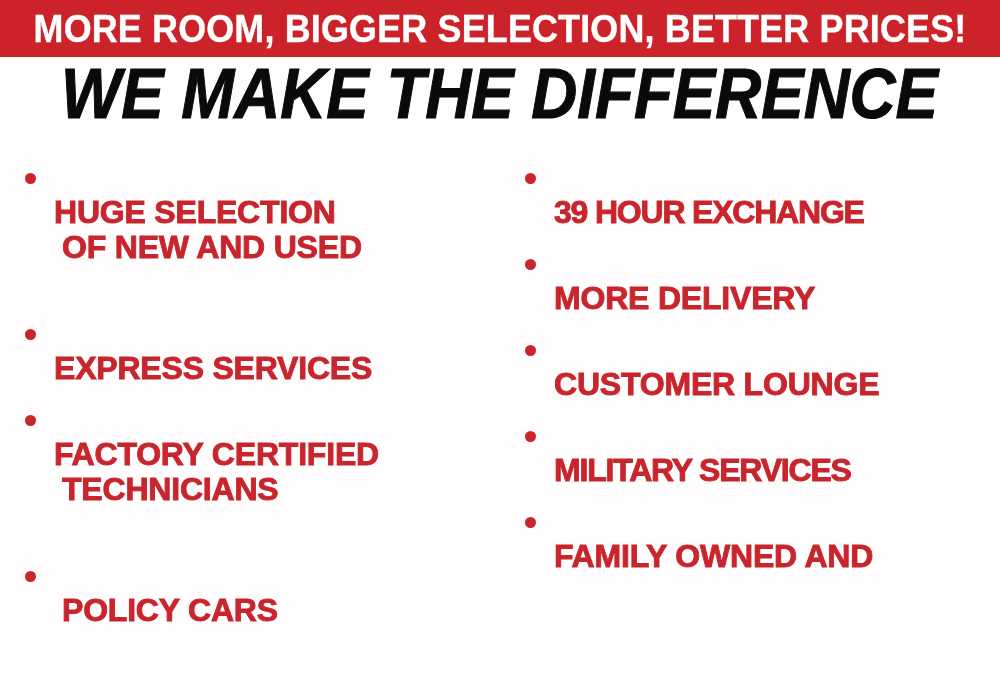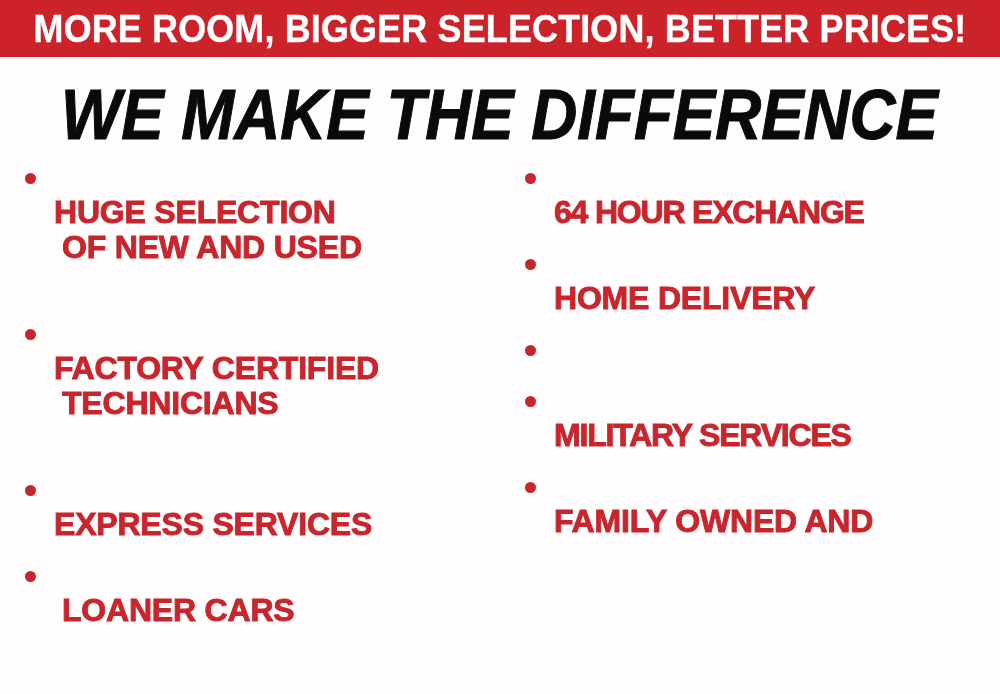--- a/index.html
+++ b/index.html
@@ -50,21 +50,21 @@
   }
 
   
   .headline-wrap {
     position: absolute;
     left: 0;
     top: 60px;
     width: 1000px;
     height: 88px;
     display: flex;
-    align-items: flex-end;
+    align-items: flex-start;
     justify-content: center;
   }
   .headline {
     color: #0a0a0a;
     font-family: "Liberation Sans Narrow", "Liberation Sans", sans-serif;
     font-weight: bold;
     font-style: italic;
     font-size: 67px;
     line-height: 67px;
     letter-spacing: 0px;
@@ -154,55 +154,56 @@
       <div class="bullet-row">
         <span class="dot"></span>
         <span class="bullet-text">
           <span>HUGE SELECTION</span>
           <span class="line2">OF NEW AND USED</span>
         </span>
       </div>
       <div class="bullet-row">
         <span class="dot"></span>
         <span class="bullet-text">
+          <span>EXPRESS SERVICES</span>
+        </span>
+      </div>
+      <div class="bullet-row">
+        <span class="dot"></span>
+        <span class="bullet-text">
           <span>FACTORY CERTIFIED</span>
           <span class="line2">TECHNICIANS</span>
         </span>
       </div>
       <div class="bullet-row">
         <span class="dot"></span>
         <span class="bullet-text">
-          <span>EXPRESS SERVICES</span>
-        </span>
-      </div>
-      <div class="bullet-row">
-        <span class="dot"></span>
-        <span class="bullet-text">
-          <span class="line2">LOANER CARS</span>
+          <span class="line2">POLICY CARS</span>
         </span>
       </div>
 
     </div>
 
     <div class="col col-right">
       <div class="bullet-row">
         <span class="dot"></span>
         <span class="bullet-text tight">
-          <span>64 HOUR EXCHANGE</span>
-        </span>
-      </div>
-      <div class="bullet-row">
-        <span class="dot"></span>
-        <span class="bullet-text">
-          <span>HOME DELIVERY</span>
-        </span>
-      </div>
-      <div class="bullet-row">
-        <span class="dot"></span>
-        <span class="bullet-text">
+          <span>39 HOUR EXCHANGE</span>
+        </span>
+      </div>
+      <div class="bullet-row">
+        <span class="dot"></span>
+        <span class="bullet-text">
+          <span>MORE DELIVERY</span>
+        </span>
+      </div>
+      <div class="bullet-row">
+        <span class="dot"></span>
+        <span class="bullet-text">
+          <span>CUSTOMER LOUNGE</span>
         </span>
       </div>
       <div class="bullet-row">
         <span class="dot"></span>
         <span class="bullet-text tight">
           <span>MILITARY SERVICES</span>
         </span>
       </div>
       <div class="bullet-row">
         <span class="dot"></span>

